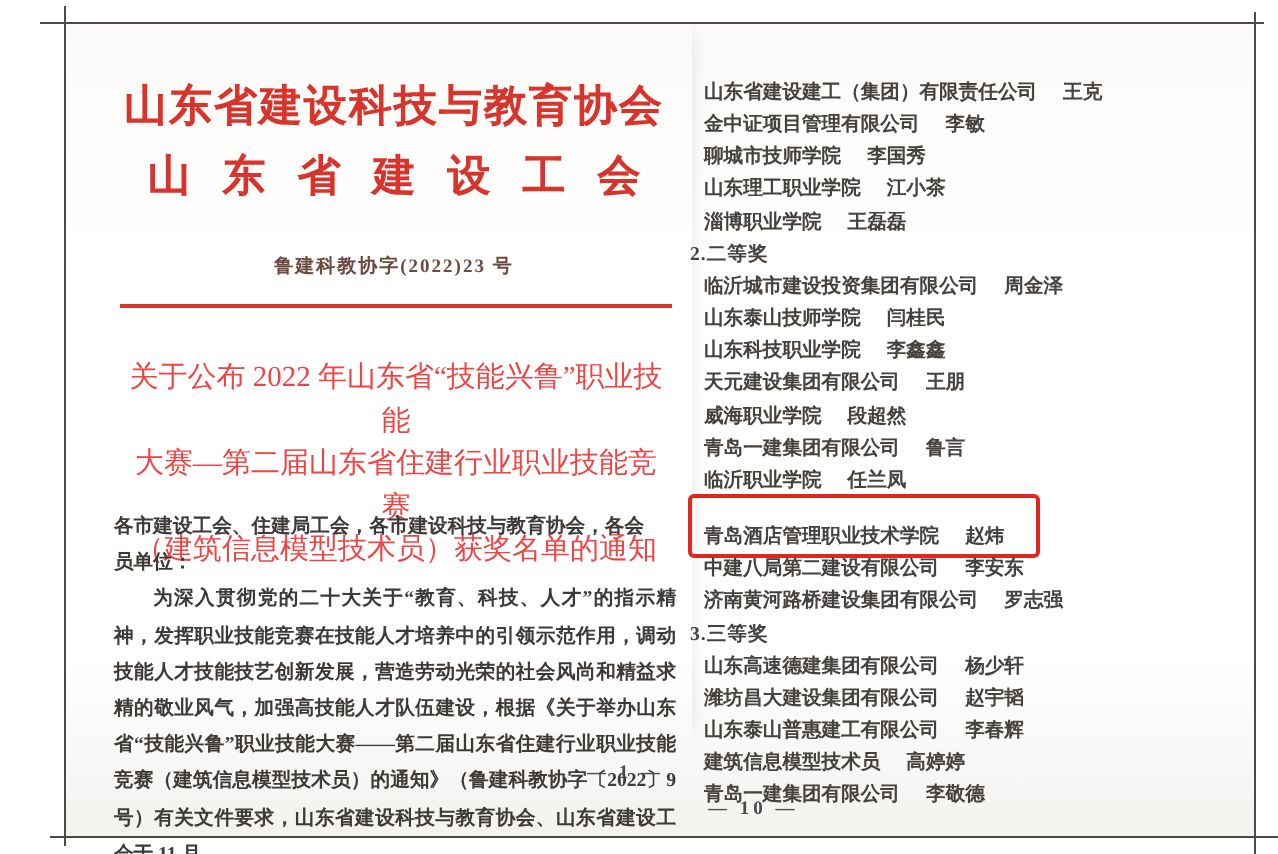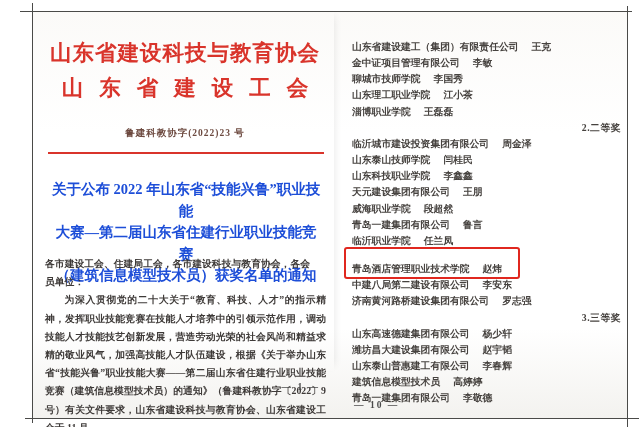--- a/index.html
+++ b/index.html
@@ -13,21 +13,21 @@
     position:absolute;left:32px;top:11px;width:595px;height:407px;
     background:linear-gradient(180deg,#fbfaf8 0%,#ffffff 30%,#ffffff 78%,#f3f2ef 100%);
   }
   .frame-line{position:absolute;background:#4a4a48;}
   .fl-top{left:20px;top:11px;width:612px;height:1px;}
   .fl-left{left:32px;top:3px;width:1px;height:420px;}
   .fl-right{left:627px;top:6px;width:1px;height:421px;}
   .fl-bottom{left:25px;top:418px;width:614px;height:1px;}
 
   .page{position:absolute;}
-  .page-left{left:36px;top:11px;width:298px;height:360px;
+  .page-left{left:48px;top:11px;width:298px;height:360px;
     box-shadow:6px 0 8px -6px rgba(0,0,0,0.10);}
   .page-right{left:334px;top:22px;width:293px;height:407px;}
 
   
   .assoc-line1{
     position:absolute;left:6px;right:6px;top:27px;text-align:center;
     font-size:21.5px;font-weight:bold;color:var(--red,#d9342b);
     letter-spacing:1px;white-space:nowrap;
   }
   .assoc-line2{
@@ -38,42 +38,42 @@
   .doc-number{
     position:absolute;left:0;right:0;top:116px;text-align:center;
     font-size:9.5px;font-weight:bold;color:#6d4a40;letter-spacing:1px;
   }
   .red-rule{
     position:absolute;left:12px;right:10px;top:141px;height:2px;
     background:var(--red,#d9342b);
   }
   .doc-title{
     position:absolute;left:14px;right:12px;top:168px;text-align:center;
-    font-size:14.5px;font-weight:bold;color:#1d4ed8;line-height:21.5px;
+    font-size:14.5px;font-weight:normal;color:#ef4444;line-height:21.5px;
   }
   .doc-body{
     position:absolute;left:9px;right:8px;top:244px;
     font-size:9.8px;line-height:18.2px;color:#3e3a38;
     text-align:justify;font-weight:bold;
   }
   .salutation{margin:0 16px 0 0;}
   .body-paragraph{margin:0;text-indent:2em;}
   .page-num-left{
     position:absolute;right:14px;top:371px;font-size:9.5px;color:#4a4a4a;
     letter-spacing:2px;font-weight:bold;
   }
 
   
   .award-list{
     position:absolute;left:18px;top:17px;right:6px;
     font-size:9.8px;line-height:16.15px;color:#46423f;font-weight:bold;
   }
   .row{white-space:nowrap;}
   .row .person{margin-left:13px;}
-  .row.heading{margin-left:-7px;letter-spacing:0.5px;text-align:right;}
+  .row.heading{margin-left:-7px;letter-spacing:0.5px;}
   .row.highlighted{
     display:inline-block;
     border:2px solid var(--hl-red,#e0271f);
     border-radius:3px;
     padding:12px 16px 1px 6px;
     margin:-2px 0 -2px -8px;
     line-height:15px;
   }
   .page-num-right{
     position:absolute;left:20px;top:378px;font-size:9.5px;color:#4a4a4a;

